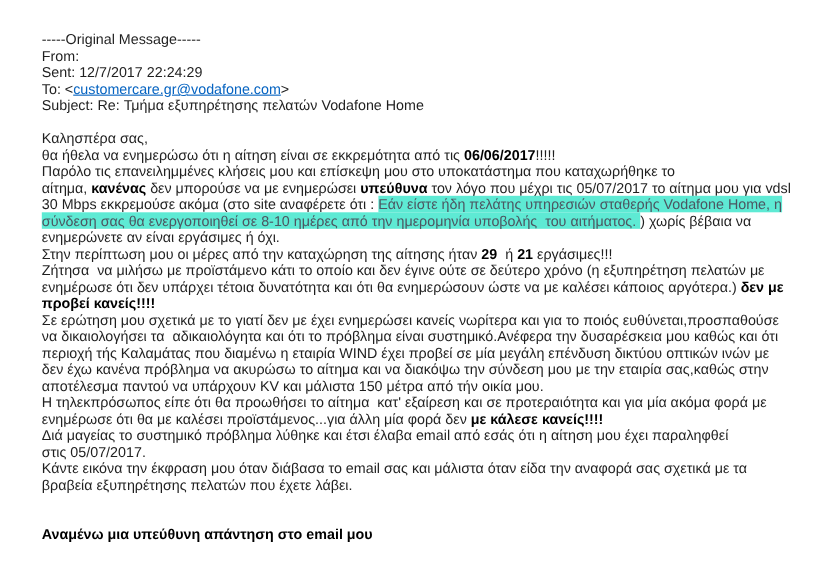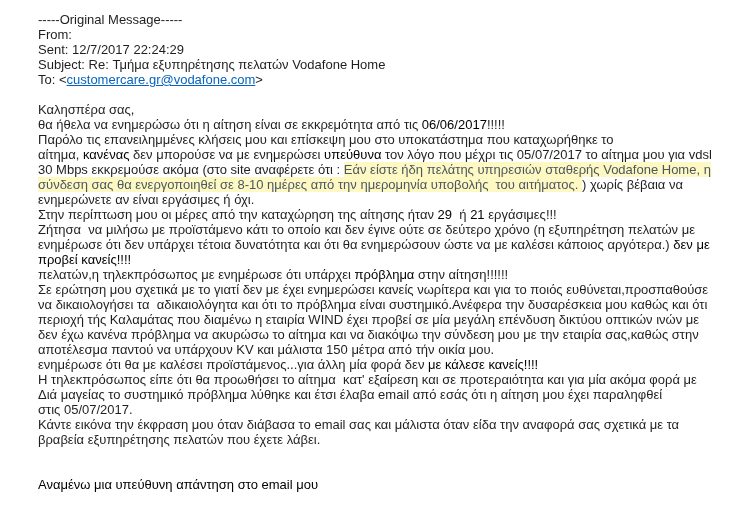--- a/index.html
+++ b/index.html
@@ -4,76 +4,75 @@
 <style>
   html, body { margin: 0; padding: 0; }
   body {
     width: 747px;
     height: 529px;
     background: #ffffff;
     overflow: hidden;
     font-family: "Liberation Sans", sans-serif;
   }
   .email {
-    padding: 12px 16px 0 38px;
+    padding: 28px 16px 0 38px;
     font-size: 13px;
     line-height: 15px;
     color: #1f1f1f;
   }
   .line {
     white-space: pre-wrap;
     min-height: 15px;
   }
   .seg { }
   .seg.b {
-    font-weight: normal;
+    font-weight: bold;
     color: #000000;
   }
   .seg.hl {
-    background: #fef9c3;
+    background: #5eead4;
     color: #4c5661;
   }
   a.seg.link {
     color: #0563c1;
     text-decoration: underline;
     cursor: pointer;
   }
 </style>
 </head>
 <body>
 
 <div class="email">
   <div>
       <div class="line"><span class="seg ">-----Original Message-----</span></div>
       <div class="line"><span class="seg ">From:</span></div>
       <div class="line"><span class="seg ">Sent: 12/7/2017 22:24:29</span></div>
+      <div class="line"><span class="seg ">To: &lt;</span><a href="#" class="seg link">customercare.gr@vodafone.com</a><span class="seg ">&gt;</span></div>
       <div class="line"><span class="seg ">Subject: Re: Τμήμα εξυπηρέτησης πελατών Vodafone Home</span></div>
-      <div class="line"><span class="seg ">To: &lt;</span><a href="#" class="seg link">customercare.gr@vodafone.com</a><span class="seg ">&gt;</span></div>
       <div class="line">&nbsp;</div>
     </div>
   <div>
       <div class="line"><span class="seg ">Καλησπέρα σας,</span></div>
       <div class="line"><span class="seg ">θα ήθελα να ενημερώσω ότι η αίτηση είναι σε εκκρεμότητα από τις </span><span class="seg b">06/06/2017</span><span class="seg ">!!!!!</span></div>
       <div class="line"><span class="seg ">Παρόλο τις επανειλημμένες κλήσεις μου και επίσκεψη μου στο υποκατάστημα που καταχωρήθηκε το</span></div>
       <div class="line"><span class="seg ">αίτημα, </span><span class="seg b">κανένας</span><span class="seg "> δεν μπορούσε να με ενημερώσει </span><span class="seg b">υπεύθυνα</span><span class="seg "> τον λόγο που μέχρι τις 05/07/2017 το αίτημα μου για vdsl</span></div>
       <div class="line"><span class="seg ">30 Mbps εκκρεμούσε ακόμα (στο site αναφέρετε ότι : </span><span class="seg hl">Εάν είστε ήδη πελάτης υπηρεσιών σταθερής Vodafone Home, η</span></div>
       <div class="line"><span class="seg hl">σύνδεση σας θα ενεργοποιηθεί σε 8-10 ημέρες από την ημερομηνία υποβολής  του αιτήματος. </span><span class="seg ">) χωρίς βέβαια να</span></div>
       <div class="line"><span class="seg ">ενημερώνετε αν είναι εργάσιμες ή όχι.</span></div>
       <div class="line"><span class="seg ">Στην περίπτωση μου οι μέρες από την καταχώρηση της αίτησης ήταν </span><span class="seg b">29</span><span class="seg ">  ή </span><span class="seg b">21</span><span class="seg "> εργάσιμες!!!</span></div>
       <div class="line"><span class="seg ">Ζήτησα  να μιλήσω με προϊστάμενο κάτι το οποίο και δεν έγινε ούτε σε δεύτερο χρόνο (η εξυπηρέτηση πελατών με</span></div>
       <div class="line"><span class="seg ">ενημέρωσε ότι δεν υπάρχει τέτοια δυνατότητα και ότι θα ενημερώσουν ώστε να με καλέσει κάποιος αργότερα.) </span><span class="seg b">δεν με</span></div>
       <div class="line"><span class="seg b">προβεί κανείς!!!!</span></div>
-      <div class="line"><span class="seg ">πελατών,η τηλεκπρόσωπος με ενημέρωσε ότι υπάρχει </span><span class="seg b">πρόβλημα</span><span class="seg "> στην αίτηση!!!!!!</span></div>
       <div class="line"><span class="seg ">Σε ερώτηση μου σχετικά με το γιατί δεν με έχει ενημερώσει κανείς νωρίτερα και για το ποιός ευθύνεται,προσπαθούσε</span></div>
       <div class="line"><span class="seg ">να δικαιολογήσει τα  αδικαιολόγητα και ότι το πρόβλημα είναι συστημικό.Ανέφερα την δυσαρέσκεια μου καθώς και ότι</span></div>
       <div class="line"><span class="seg ">περιοχή τής Καλαμάτας που διαμένω η εταιρία WIND έχει προβεί σε μία μεγάλη επένδυση δικτύου οπτικών ινών με</span></div>
       <div class="line"><span class="seg ">δεν έχω κανένα πρόβλημα να ακυρώσω το αίτημα και να διακόψω την σύνδεση μου με την εταιρία σας,καθώς στην</span></div>
       <div class="line"><span class="seg ">αποτέλεσμα παντού να υπάρχουν KV και μάλιστα 150 μέτρα από τήν οικία μου.</span></div>
+      <div class="line"><span class="seg ">Η τηλεκπρόσωπος είπε ότι θα προωθήσει το αίτημα  κατ' εξαίρεση και σε προτεραιότητα και για μία ακόμα φορά με</span></div>
       <div class="line"><span class="seg ">ενημέρωσε ότι θα με καλέσει προϊστάμενος...για άλλη μία φορά δεν </span><span class="seg b">με κάλεσε κανείς!!!!</span></div>
-      <div class="line"><span class="seg ">Η τηλεκπρόσωπος είπε ότι θα προωθήσει το αίτημα  κατ' εξαίρεση και σε προτεραιότητα και για μία ακόμα φορά με</span></div>
       <div class="line"><span class="seg ">Διά μαγείας το συστημικό πρόβλημα λύθηκε και έτσι έλαβα email από εσάς ότι η αίτηση μου έχει παραληφθεί</span></div>
       <div class="line"><span class="seg ">στις 05/07/2017.</span></div>
       <div class="line"><span class="seg ">Κάντε εικόνα την έκφραση μου όταν διάβασα το email σας και μάλιστα όταν είδα την αναφορά σας σχετικά με τα</span></div>
       <div class="line"><span class="seg ">βραβεία εξυπηρέτησης πελατών που έχετε λάβει.</span></div>
       <div class="line">&nbsp;</div>
       <div class="line">&nbsp;</div>
       <div class="line"><span class="seg b">Αναμένω μια υπεύθυνη απάντηση στο email μου</span></div>
     </div>
 </div>
 

